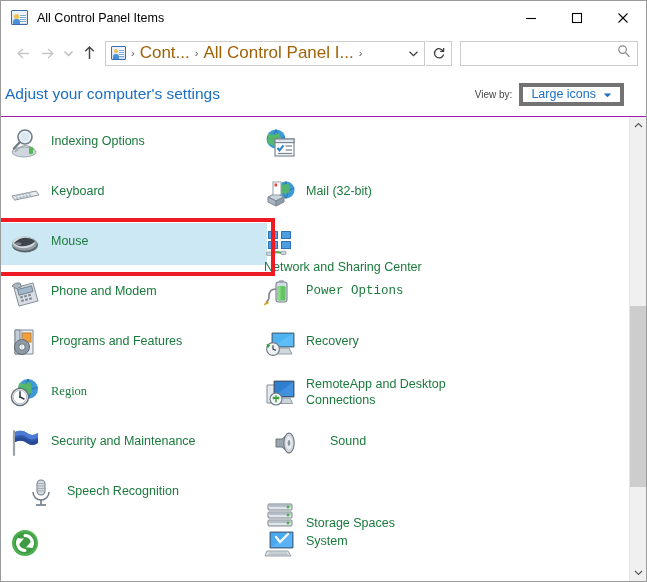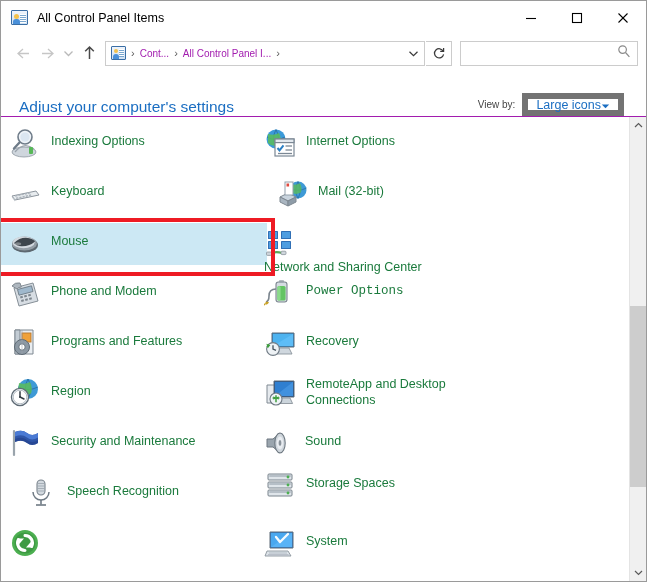--- a/index.html
+++ b/index.html
@@ -124,22 +124,22 @@
     width: 5px; height: 8px;
     background: repeating-linear-gradient(#ffffff 0 1px, #7aa7cf 1px 2px);
   }
   .crumb-sep {
     color: #5a5a5a;
     font-size: 11px;
     margin: 0 5px;
     flex: 0 0 auto;
   }
   .crumb-text {
-    font-size: 10px;
-    color: #a21caf;
+    font-size: 17px;
+    color: #a16207;
     white-space: nowrap;
     flex: 0 0 auto;
   }
   .crumb-chevron {
     margin-left: auto;
     width: 22px;
     display: flex; align-items: center; justify-content: center;
     flex: 0 0 22px;
   }
   .refresh-btn {
@@ -171,46 +171,47 @@
     background: transparent;
     min-width: 0;
   }
   .search-input::placeholder { color: #9a9a9a; }
 
   
   .header-strip {
     height: 44px;
     flex: 0 0 44px;
     display: flex;
-    align-items: flex-end;
-    padding: 0 22px 0 18px;
+    align-items: center;
+    padding: 0 22px 0 4px;
     background: #ffffff;
   }
   .page-heading {
     font-size: 15.5px;
     color: #1b6ec2;
     white-space: nowrap;
   }
   .viewby-wrap {
     margin-left: auto;
     display: flex;
     align-items: center;
   }
   .viewby-label {
     font-size: 10px;
     color: #444444;
     margin-right: 7px;
   }
   .viewby-btn {
     height: 23px;
-    border: 6px solid #737373;
+    border: 4px solid #737373;
     background: #ffffff;
     display: flex;
     align-items: center;
     padding: 0 8px;
+    gap: 7px;
   }
   .viewby-value {
     font-size: 12.5px;
     color: #1b6ec2;
     white-space: nowrap;
   }
 
   
   .content-area {
     flex: 1 1 auto;
@@ -419,21 +420,20 @@
                 <path d="M3 10 q9 5 18 0 M12 2.6 q-5 9 0 18 M12 2.6 q5 9 0 18" fill="none" stroke="#2a6fa3" stroke-width="0.9"></path>
                 <path d="M4 7 q6 2 11 -1 q3 6 1 11 q-7 4 -12 -1 z" fill="#5bbd5b" opacity="0.85"></path>
                 <rect x="11" y="12" width="19" height="17" fill="#ffffff" stroke="#7b8794" stroke-width="1.2"></rect>
                 <rect x="11" y="12" width="19" height="3.6" fill="#e2e8ee" stroke="#7b8794" stroke-width="1.2"></rect>
                 <path d="M13.5 21 l2 2.4 l4 -5" fill="none" stroke="#2b7fc4" stroke-width="2"></path>
                 <line x1="21.5" y1="19" x2="28" y2="19" stroke="#7b8794" stroke-width="1.3"></line>
                 <line x1="21.5" y1="23" x2="28" y2="23" stroke="#7b8794" stroke-width="1.3"></line>
                 <line x1="14" y1="26.5" x2="28" y2="26.5" stroke="#7b8794" stroke-width="1.3"></line>
               </svg>
             </div>
-            <div class="cp-label">Internet Options</div>
           </div>
           <div class="cp-item" style="left: 0px; top: 56px; width: 266px;">
             <div class="cp-icon">
               <svg class="icon-svg" viewBox="0 0 32 32" xmlns="http://www.w3.org/2000/svg">
                 <path d="M3 19 L27 14 L30 18 L6 23 Z" fill="#e8ecef" stroke="#8d959d" stroke-width="1"></path>
                 <path d="M3 19 L6 23 L6 24.5 L3 20.5 Z" fill="#b9c0c7"></path>
                 <g fill="#aab2ba">
                   <rect x="6" y="18.3" width="2.2" height="1.5" transform="rotate(-12 6 18.3)"></rect>
                   <rect x="9.2" y="17.6" width="2.2" height="1.5" transform="rotate(-12 9.2 17.6)"></rect>
                   <rect x="12.4" y="16.9" width="2.2" height="1.5" transform="rotate(-12 12.4 16.9)"></rect>
@@ -442,21 +442,21 @@
                   <rect x="7" y="20.6" width="2.2" height="1.5" transform="rotate(-12 7 20.6)"></rect>
                   <rect x="10.2" y="19.9" width="2.2" height="1.5" transform="rotate(-12 10.2 19.9)"></rect>
                   <rect x="13.4" y="19.2" width="2.2" height="1.5" transform="rotate(-12 13.4 19.2)"></rect>
                   <rect x="16.6" y="18.5" width="2.2" height="1.5" transform="rotate(-12 16.6 18.5)"></rect>
                   <rect x="19.8" y="17.8" width="2.2" height="1.5" transform="rotate(-12 19.8 17.8)"></rect>
                 </g>
               </svg>
             </div>
             <div class="cp-label">Keyboard</div>
           </div>
-          <div class="cp-item" style="left: 267px; top: 56px; width: 260px;">
+          <div class="cp-item" style="left: 255px; top: 56px; width: 260px;">
             <div class="cp-icon">
               <svg class="icon-svg" viewBox="0 0 32 32" xmlns="http://www.w3.org/2000/svg">
                 <circle cx="22" cy="13" r="8.5" fill="#3e9ad6"></circle>
                 <path d="M13.5 11 q8.5 4.5 17 0 M22 4.5 q-4.5 8.5 0 17 M22 4.5 q4.5 8.5 0 17" fill="none" stroke="#2a6fa3" stroke-width="0.8"></path>
                 <path d="M15 7 q5 1.6 9 -0.8 q2.6 5 0.8 9.4 q-6 3.4 -10 -1 z" fill="#5bbd5b" opacity="0.8"></path>
                 <path d="M4 20 L12 16 L20 20 L12 24 Z" fill="#c9d4de" stroke="#7e8891" stroke-width="1"></path>
                 <path d="M4 20 L4 25 L12 29 L12 24 Z" fill="#aab6c1" stroke="#7e8891" stroke-width="1"></path>
                 <path d="M20 20 L20 25 L12 29 L12 24 Z" fill="#8e9ca8" stroke="#7e8891" stroke-width="1"></path>
                 <rect x="9" y="5" width="8" height="13" fill="#ffffff" stroke="#93a0ab" stroke-width="1"></rect>
                 <rect x="10.5" y="6.5" width="2.6" height="3" fill="#e04a3f"></rect>
@@ -551,21 +551,21 @@
                 <path d="M9 19 L29 19 L29 7 Z" fill="#6ec8ff" opacity="0.5"></path>
                 <path d="M13 21 L25 21 L28 27 L10 27 Z" fill="#cfd7de" stroke="#8b949c" stroke-width="0.9"></path>
                 <circle cx="9" cy="22" r="6.4" fill="#eef2f5" stroke="#6f7a84" stroke-width="1.1"></circle>
                 <path d="M9 18.2 L9 22 L12 23.4" fill="none" stroke="#44505a" stroke-width="1.3"></path>
                 <path d="M3.4 20.4 a6 6 0 0 1 2 -2.6" fill="none" stroke="#3f9e3f" stroke-width="2"></path>
                 <path d="M2.4 16.8 L6.4 18.2 L3.6 20.8 Z" fill="#3f9e3f"></path>
               </svg>
             </div>
             <div class="cp-label">Recovery</div>
           </div>
-          <div class="cp-item" style="left: 0px; top: 256px; width: 221px;">
+          <div class="cp-item" style="left: 0px; top: 256px; width: 221px; font-family: Liberation Serif, serif;">
             <div class="cp-icon">
               <svg class="icon-svg" viewBox="0 0 32 32" xmlns="http://www.w3.org/2000/svg">
                 <circle cx="19" cy="12" r="10" fill="#3e9ad6"></circle>
                 <path d="M9 10 q10 5 20 0 M19 2 q-5.5 10 0 20 M19 2 q5.5 10 0 20" fill="none" stroke="#2a6fa3" stroke-width="0.9"></path>
                 <path d="M10 6 q6 2 11 -1 q3 6 1 11.5 q-7.5 4 -13 -1.5 z" fill="#5bbd5b" opacity="0.85"></path>
                 <circle cx="11" cy="20" r="8.6" fill="#eef3f7" stroke="#5f6b75" stroke-width="1.3"></circle>
                 <circle cx="11" cy="20" r="6.8" fill="#ffffff" stroke="#9aa4ac" stroke-width="0.7"></circle>
                 <path d="M11 14.8 L11 20 L15 22" fill="none" stroke="#333c44" stroke-width="1.5" stroke-linecap="round"></path>
                 <circle cx="11" cy="20" r="1" fill="#333c44"></circle>
               </svg>
@@ -591,21 +591,21 @@
             <div class="cp-icon">
               <svg class="icon-svg" viewBox="0 0 32 32" xmlns="http://www.w3.org/2000/svg">
                 <path d="M5 4 L5 28" stroke="#9aa4ac" stroke-width="2.2" stroke-linecap="round"></path>
                 <path d="M6 5 q7 -3 12 1 q5 4 11 0 l0 10 q-6 4 -11 0 q-5 -4 -12 -1 z" fill="#2f56a8"></path>
                 <path d="M6 5 q7 -3 12 1 q5 4 11 0 l0 4.5 q-6 4 -11 0 q-5 -4 -12 -1 z" fill="#4a7ad4"></path>
                 <path d="M6 12 q7 -3 12 1 q5 4 11 0 l0 3 q-6 4 -11 0 q-5 -4 -12 -1 z" fill="#24408a" opacity="0.65"></path>
               </svg>
             </div>
             <div class="cp-label">Security and Maintenance</div>
           </div>
-          <div class="cp-item" style="left: 254px; top: 306px; width: 260px;">
+          <div class="cp-item" style="left: 263px; top: 306px; width: 260px; gap: 16px;">
             <div class="cp-icon">
               <svg class="icon-svg" viewBox="0 0 32 32" xmlns="http://www.w3.org/2000/svg">
                 <path d="M4 12 L10 12 L17 6 L17 26 L10 20 L4 20 Z" fill="#9aa5ae" stroke="#6d7780" stroke-width="1"></path>
                 <ellipse cx="17" cy="16" rx="5.2" ry="10" fill="#cfd6dc" stroke="#6d7780" stroke-width="1.1"></ellipse>
                 <ellipse cx="17" cy="16" rx="3.2" ry="6.4" fill="#e9edf1"></ellipse>
                 <ellipse cx="17" cy="16" rx="1.4" ry="3" fill="#8b949c"></ellipse>
               </svg>
             </div>
             <div class="cp-label">Sound</div>
           </div>
@@ -619,21 +619,21 @@
                   <line x1="12.6" y1="11.5" x2="19.4" y2="11.5"></line>
                   <line x1="12.6" y1="14" x2="19.4" y2="14"></line>
                 </g>
                 <path d="M8 15 a8 8 0 0 0 16 0" fill="none" stroke="#6f7a84" stroke-width="1.5"></path>
                 <line x1="16" y1="23" x2="16" y2="27.5" stroke="#6f7a84" stroke-width="1.6"></line>
                 <line x1="11" y1="28" x2="21" y2="28" stroke="#6f7a84" stroke-width="1.6"></line>
               </svg>
             </div>
             <div class="cp-label">Speech Recognition</div>
           </div>
-          <div class="cp-item" style="left: 255px; top: 348px; width: 260px;">
+          <div class="cp-item" style="left: 255px; top: 372px; width: 260px; align-items: flex-end;">
             <div class="cp-icon">
               <svg class="icon-svg" viewBox="0 0 32 32" xmlns="http://www.w3.org/2000/svg">
                 <g stroke="#79838c" stroke-width="1">
                   <rect x="4" y="5" width="24" height="6" rx="1" fill="#dfe5ea"></rect>
                   <rect x="4" y="13" width="24" height="6" rx="1" fill="#dfe5ea"></rect>
                   <rect x="4" y="21" width="24" height="6" rx="1" fill="#dfe5ea"></rect>
                 </g>
                 <g fill="#b6bfc7">
                   <rect x="5" y="6" width="22" height="2" rx="1"></rect>
                   <rect x="5" y="14" width="22" height="2" rx="1"></rect>

